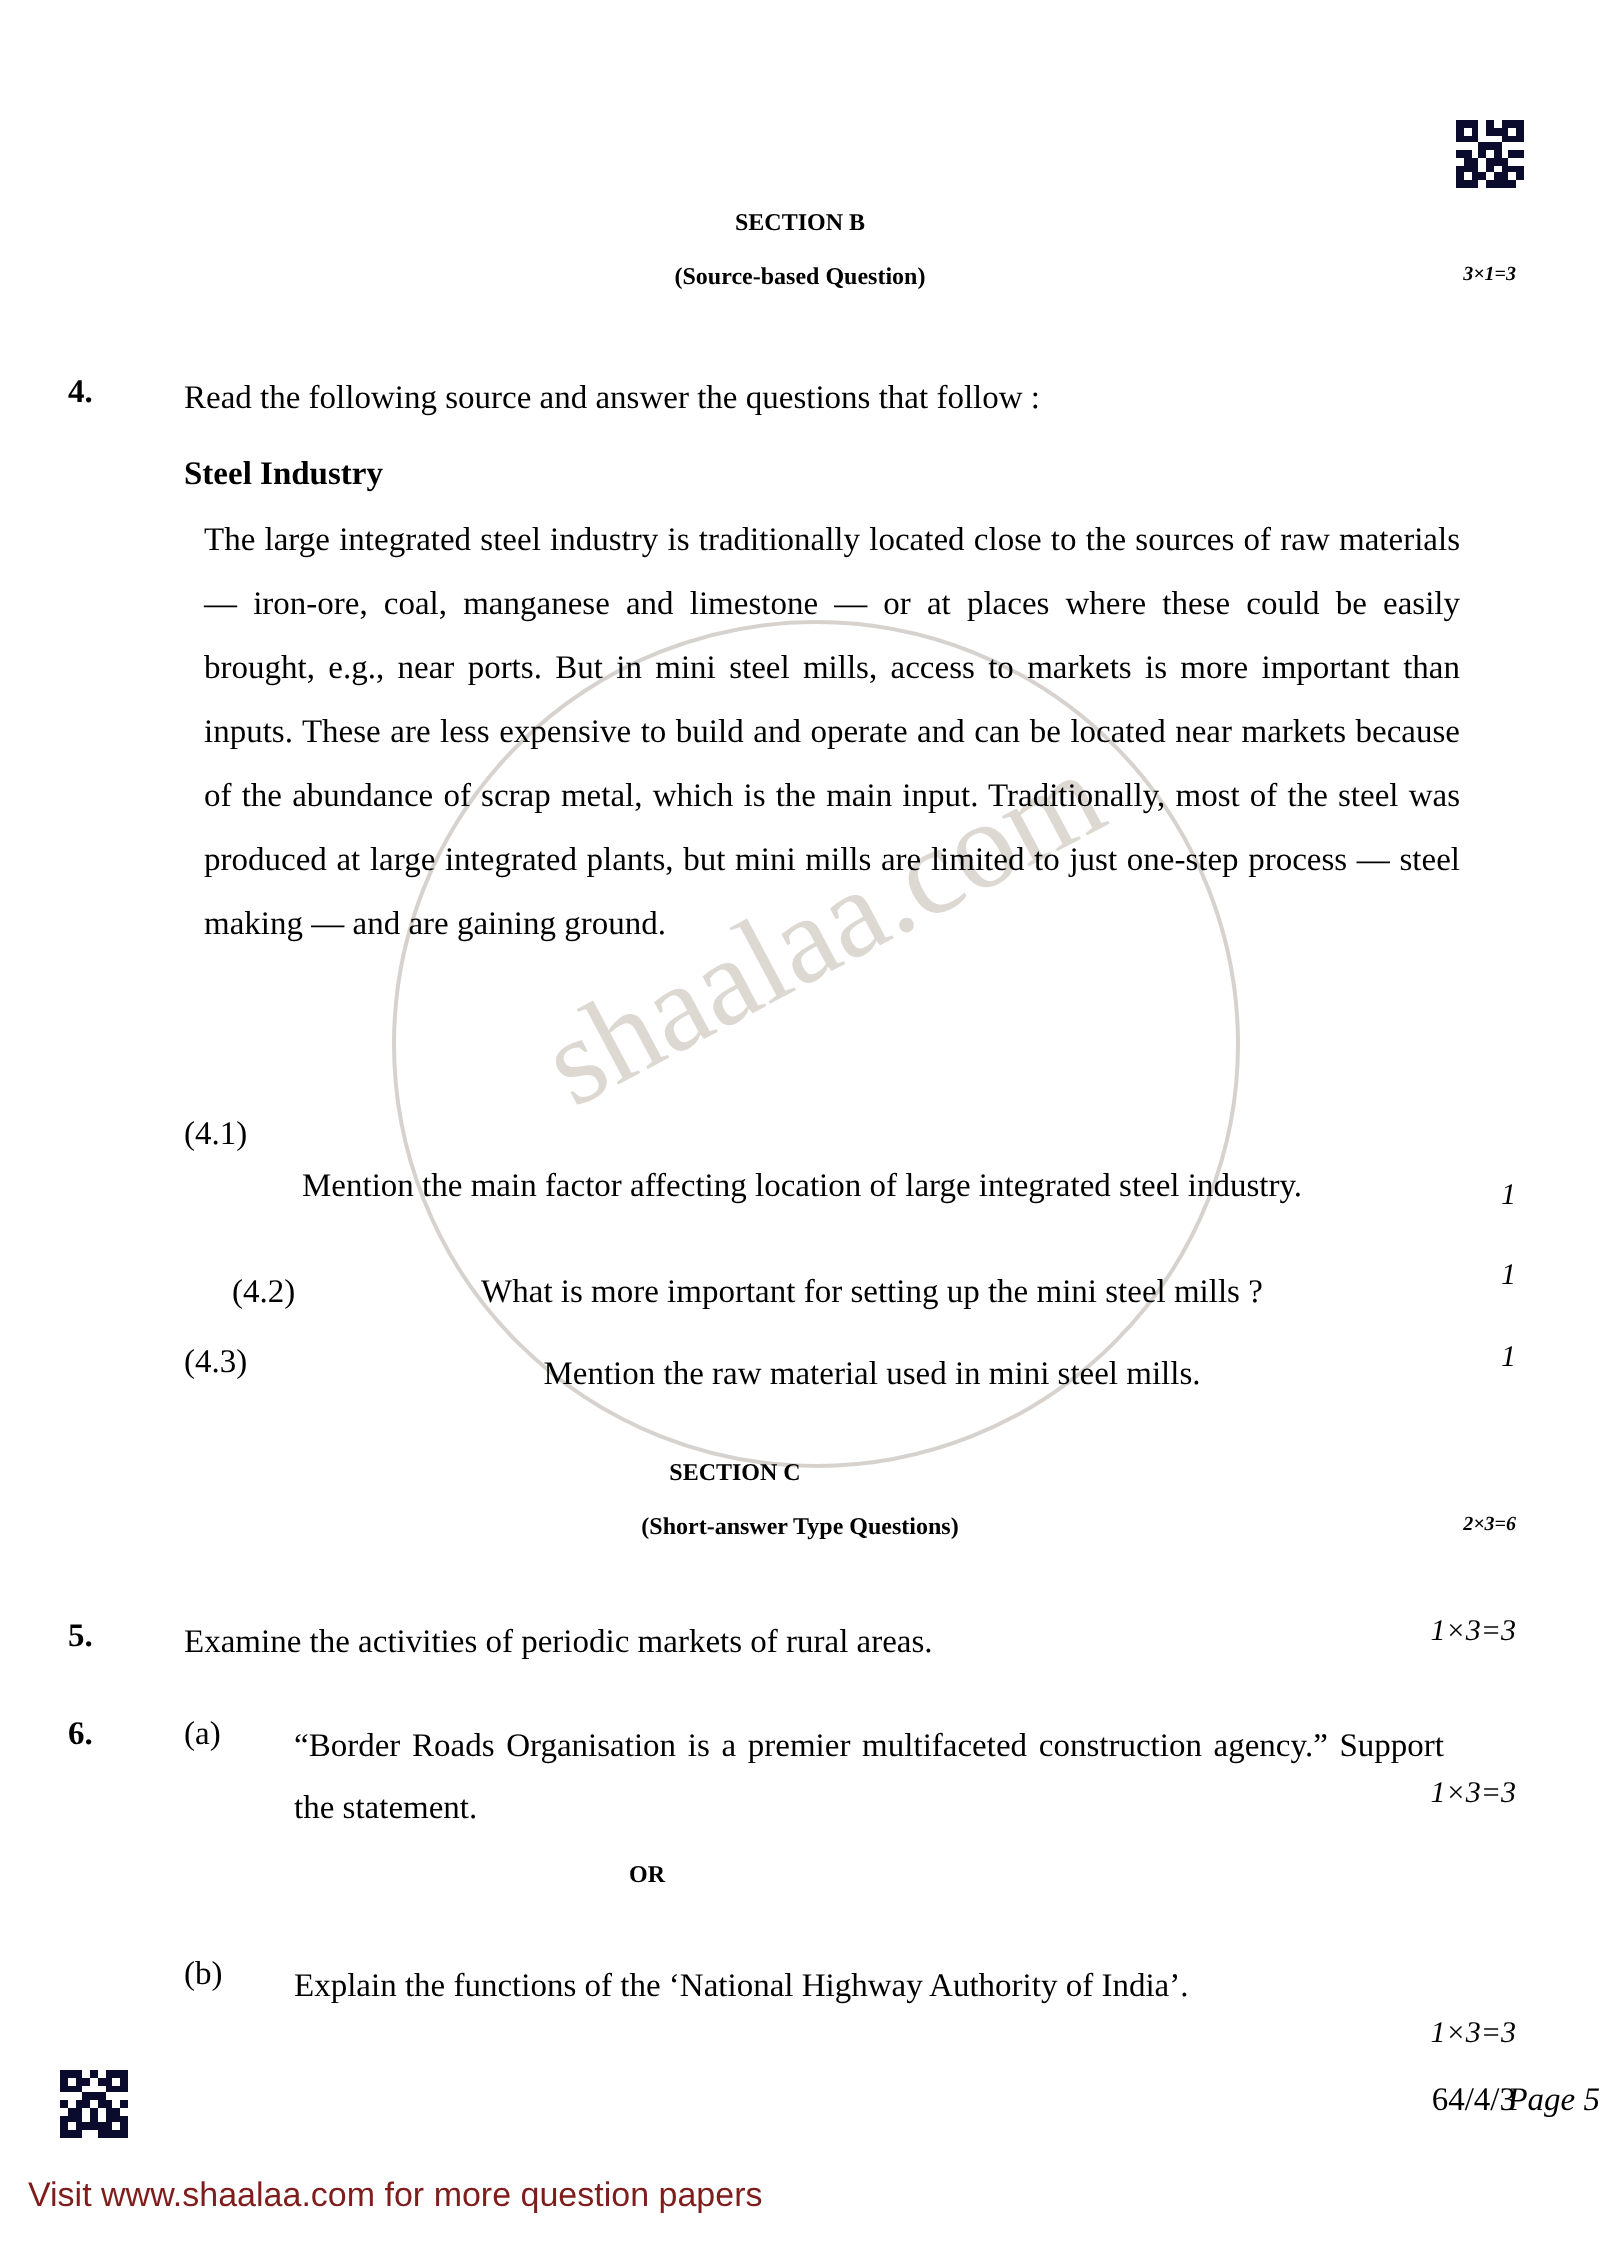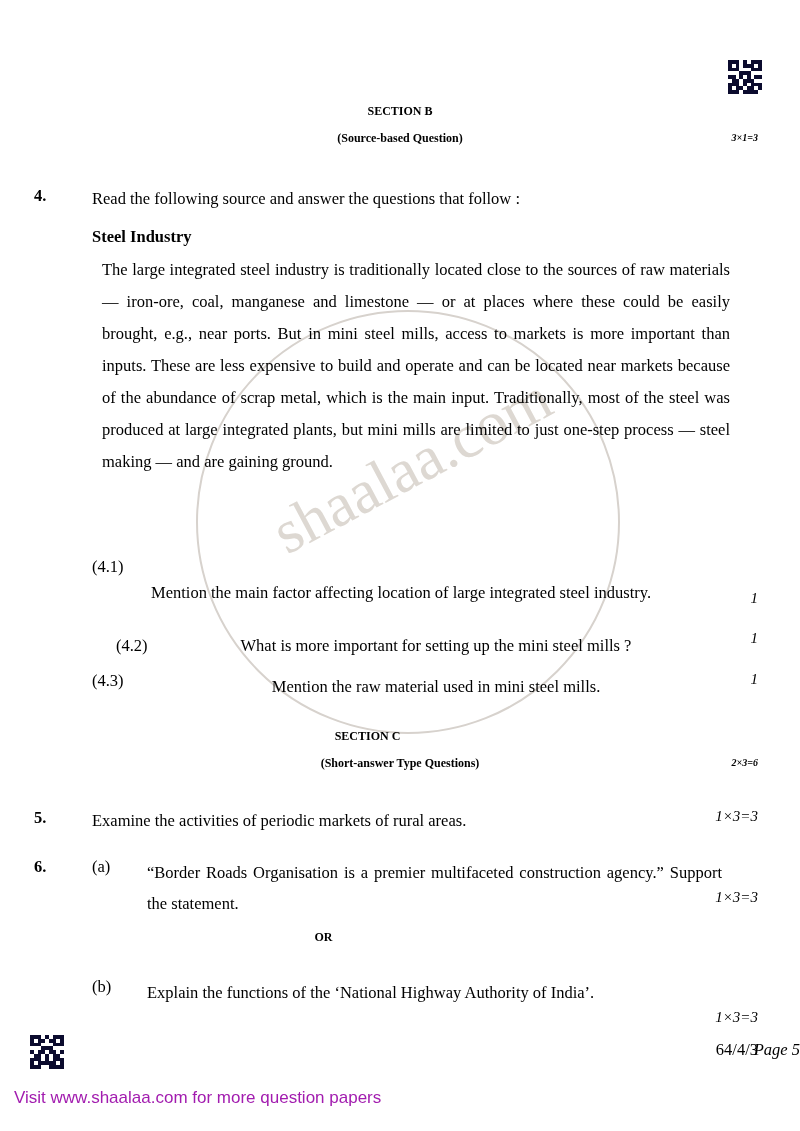--- a/index.html
+++ b/index.html
@@ -161,21 +161,21 @@
     top: 1040px;
     right: 42px;
     font-size: 16.5px;
   }
   .footer-visit {
     position: absolute;
     top: 1088px;
     left: 14px;
     font-family: "Liberation Sans", sans-serif;
     font-size: 17px;
-    color: #a21caf;
+    color: #7f1d1d;
   }
 </style>
 </head>
 <body>
 
 <div class="page">
 
   <div class="qr" id="qr-top">
     <i></i>
       <i></i>

